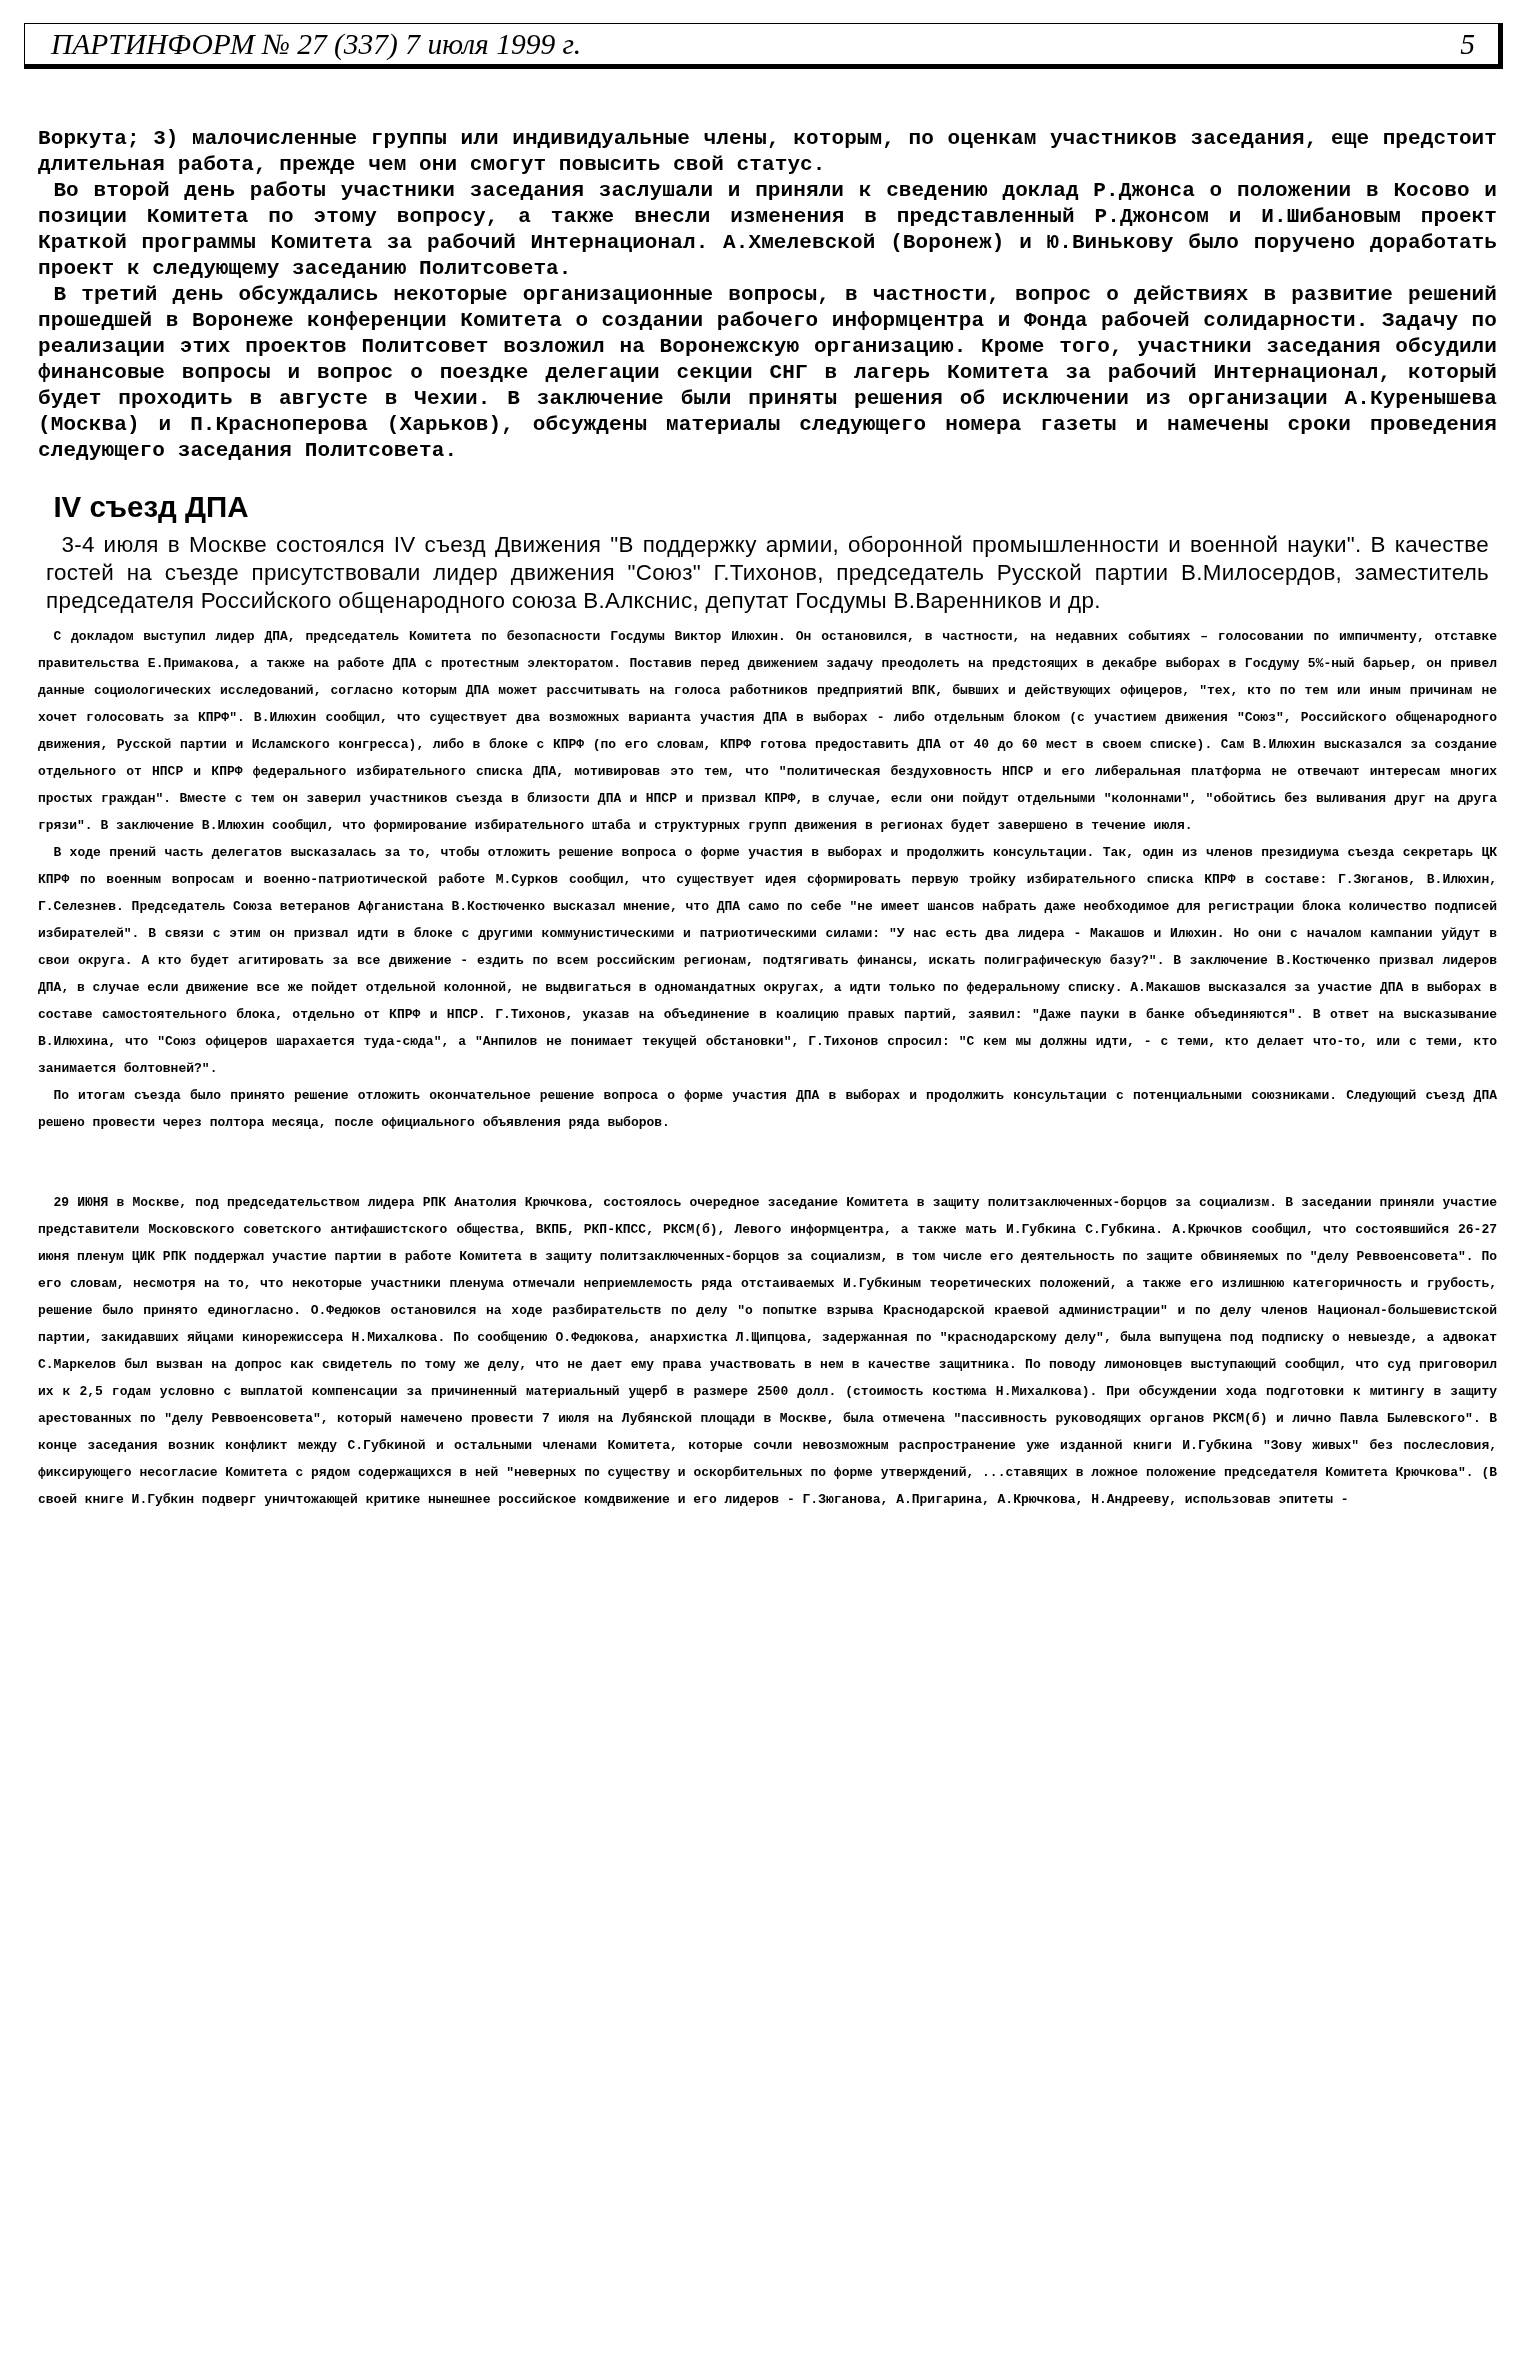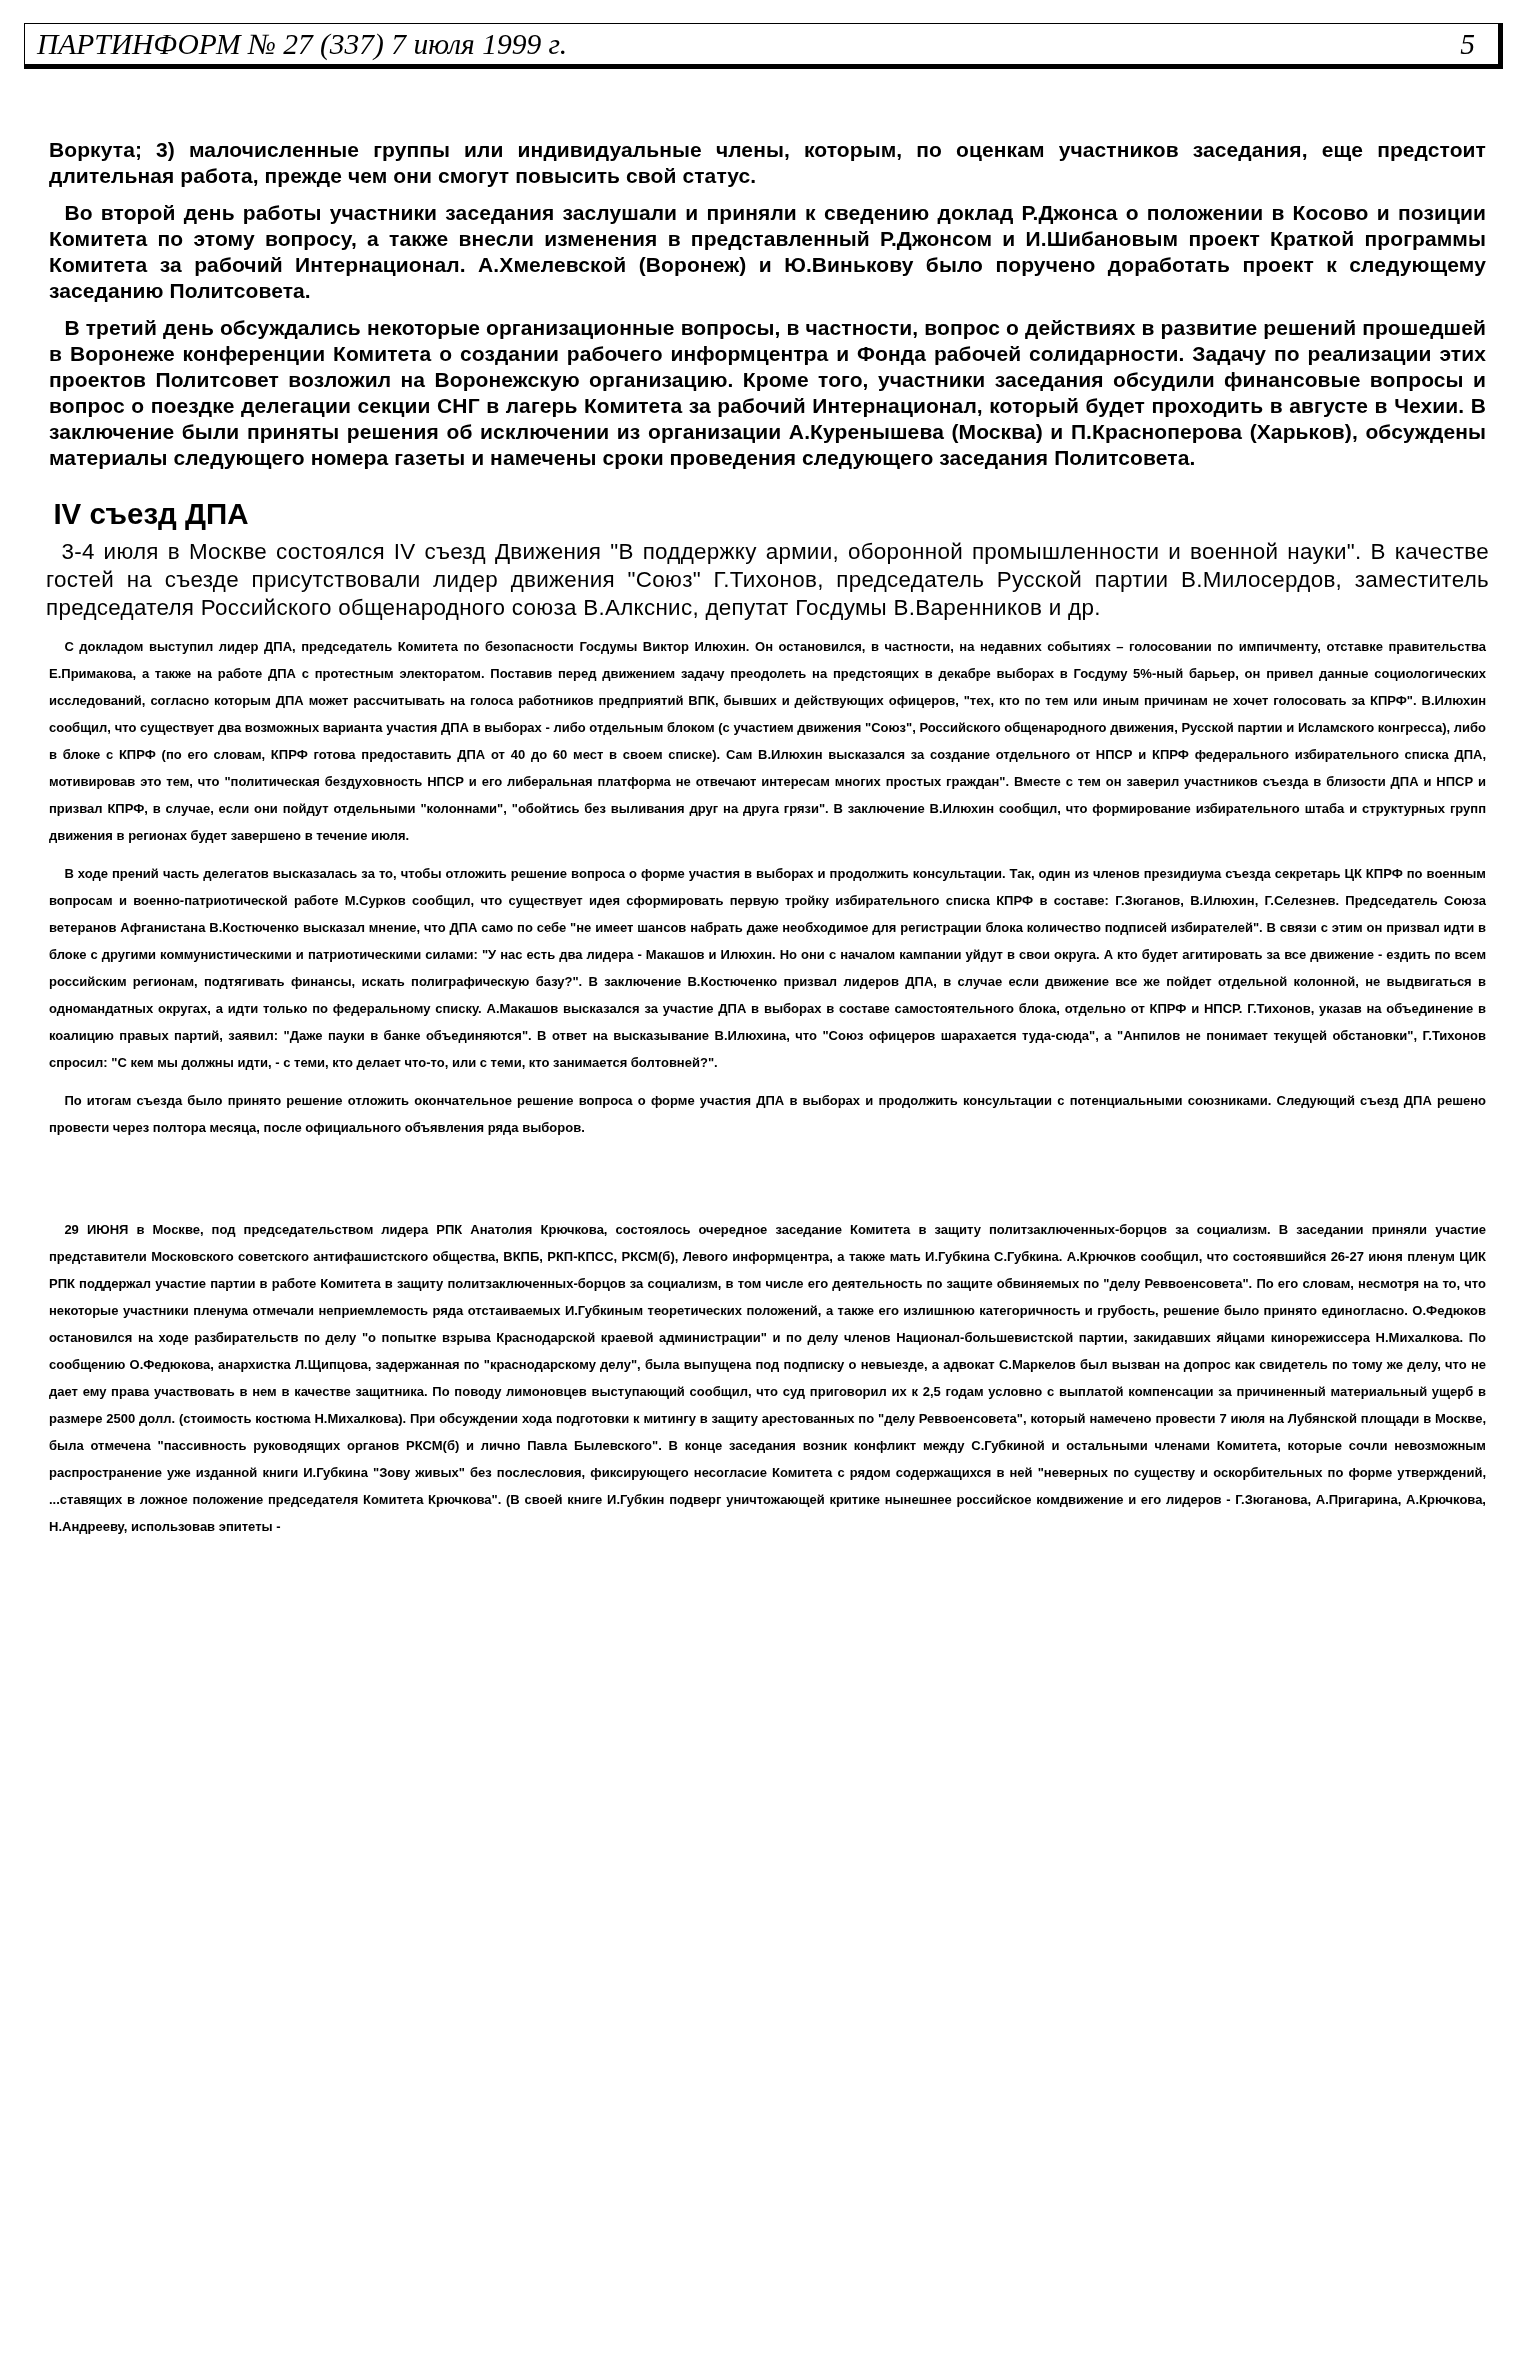--- a/index.html
+++ b/index.html
@@ -18,39 +18,40 @@
     height: 40px;
     border: 1.9px solid #000;
     border-right-width: 5.8px;
     border-bottom-width: 5.8px;
     box-sizing: content-box;
     font-family: "Liberation Serif", "DejaVu Serif", serif;
     font-style: italic;
     font-size: 29.5px;
     line-height: 40px;
   }
-  .page-header .title { position: absolute; left: 12px; top: 0; }
+  .page-header .title { position: absolute; left: 26px; top: 0; }
   .page-header .pagenum { position: absolute; right: 23px; top: 0; }
 
   .content {
     position: absolute;
     left: 38px;
     top: 126px;
     width: 1459px;
     font-family: "Liberation Sans", "DejaVu Sans", sans-serif;
     text-align: justify;
   }
   .p-bold {
     font-weight: bold;
     font-size: 21px;
     line-height: 26px;
-    margin: 11px;
+    margin: 0;
     text-indent: 15.4px;
     transform-origin: 0 0;
     letter-spacing: 0.1px;
+    font-family: Liberation Mono, monospace;
   }
   .p-bold.noindent { text-indent: 0; }
   .p-regular {
     font-weight: normal;
     font-size: 22.4px;
     line-height: 28px;
     margin: 8px;
     text-indent: 15.4px;
     letter-spacing: 0.3px;
   }

